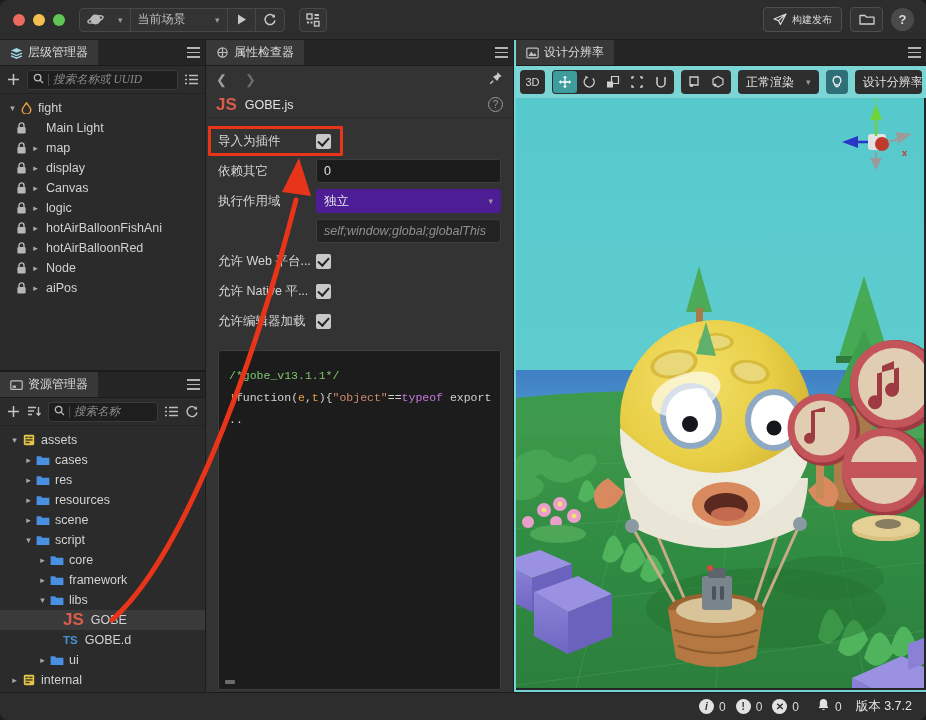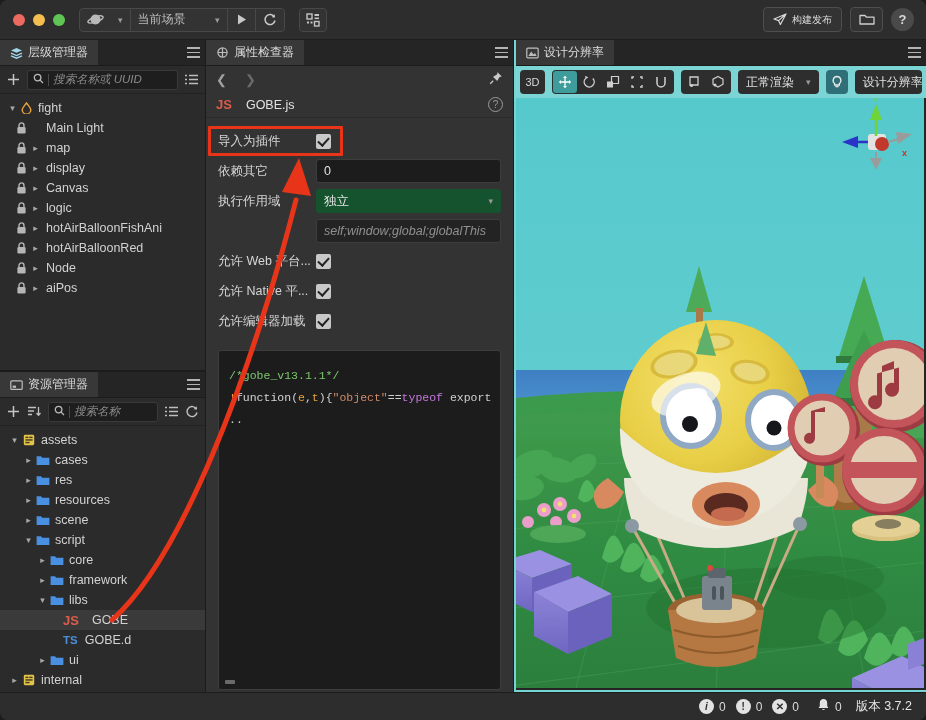--- a/index.html
+++ b/index.html
@@ -139,21 +139,21 @@
 
   .search-row {
     height: 28px; display: flex; align-items: center;
     gap: 6px; padding: 0 6px; background: #2b2b2b;
     border-bottom: 1px solid #222;
   }
   .sr-icon { color: #c2c2c2; font-size: 14px; display:flex; align-items:center;}
   .search-box {
     flex: 1; height: 20px; background: #1e1e1e;
     border: 1px solid #3a3a3a; border-radius: 3px;
-    display: flex; align-items: center; gap: 4px; padding: 0 5px;
+    display: flex; align-items: center; gap: 4px; padding: 0 5px; font-family: Liberation Serif, serif;
   }
   .search-box .mag { color: #b5b5b5; font-size: 11px; }
   .search-div { width:1px; height:12px; background:#4a4a4a; }
   .search-ph { color: #8b8b8b; font-size: 11.5px; font-style: italic; }
 
   .tree {
     flex: 1; overflow: hidden; padding-top: 4px;
     background: #2b2b2b;
   }
   .trow {
@@ -162,21 +162,21 @@
     white-space: nowrap;
   }
   .trow.sel { background: #3a3a3a; }
   .tw { width: 13px; display: inline-flex; justify-content: center; flex: 0 0 13px; }
   .arrow-r { color: #a8a8a8; font-size: 9px; }
   .arrow-d { color: #a8a8a8; font-size: 9px; }
   .lockico { flex: 0 0 15px; display:flex; justify-content:center; }
   .tlabel { margin-left: 4px; }
 
   .folder-ico { flex: 0 0 16px; display:flex; justify-content:center; }
-  .js-tag { color: #db5c4a; font-weight: bold; font-size: 13px; margin-right: 9px; }
+  .js-tag { color: #db5c4a; font-weight: bold; font-size: 17px; margin-right: 3px; }
   .ts-tag { color: #4a8fd4; font-weight: bold; font-size: 11.5px; margin-right: 3px; }
 
   
   .inspector {
     position: absolute; left: 206px; top: 40px;
     width: 308px; height: 652px;
     background: #333333;
     display: flex; flex-direction: column;
     border-right: 1px solid #1c1c1c;
   }
@@ -219,21 +219,21 @@
     transform: rotate(42deg);
   }
   .txt-input {
     flex: 1; height: 24px; background: #1c1c1c;
     border: 1px solid #3d3d3d; border-radius: 3px;
     color: #e0e0e0; font-size: 12.5px;
     display: flex; align-items: center; padding: 0 7px;
   }
   .txt-input.ph { color: #909090; font-style: italic; background:#232323; }
   .sel-input {
-    flex: 1; height: 24px; background: #14532d;
+    flex: 1; height: 24px; background: #4c1d95;
     border-radius: 3px; color: #e8e8e8; font-size: 12.5px;
     display: flex; align-items: center; justify-content: space-between;
     padding: 0 8px;
   }
   .code-box {
     margin: 14px 12px 0 12px; height: 340px;
     background: #1c1c1c; border: 1px solid #3d3d3d; border-radius: 3px;
     padding: 14px 10px; font-family: "Liberation Mono", monospace;
     font-size: 11.5px; line-height: 22px; overflow: hidden;
     position: relative;

